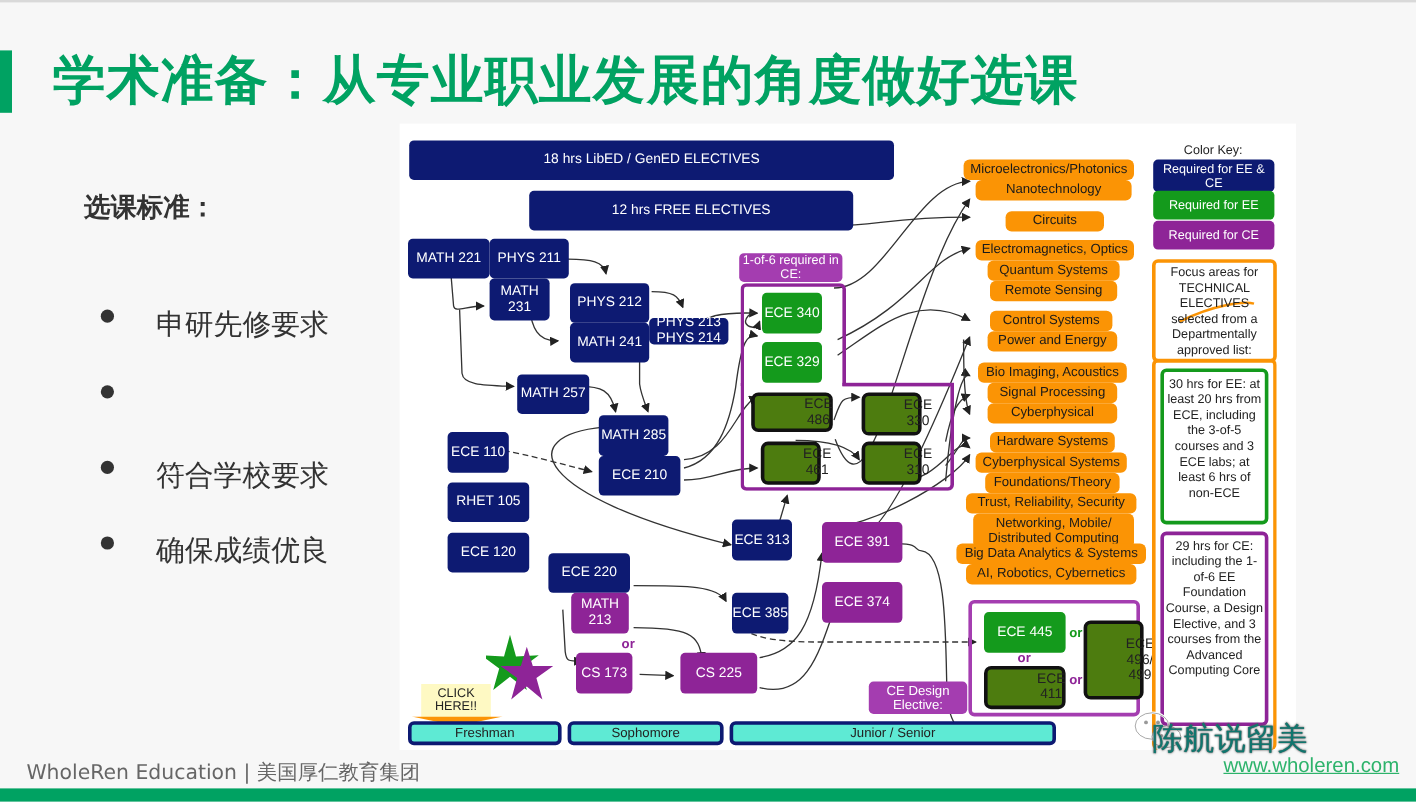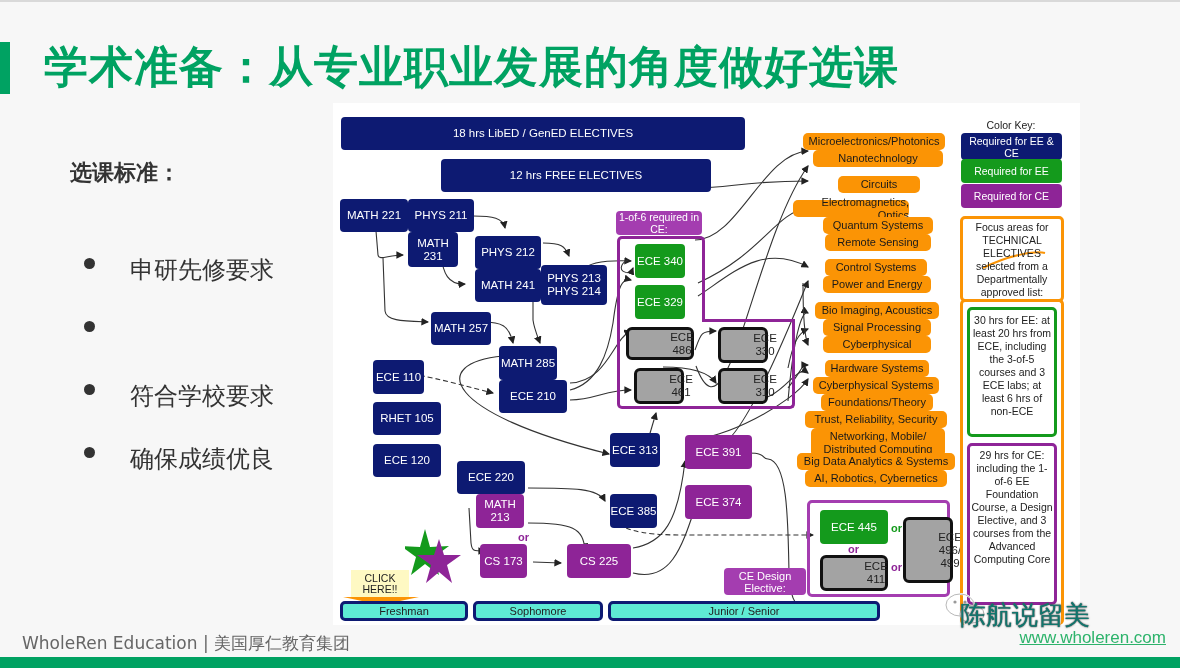--- a/index.html
+++ b/index.html
@@ -13,21 +13,21 @@
   .bullet .dot{width:11px;height:11px;border-radius:50%;background:#333;margin-right:35px;}
   .bullet .txt{font-size:24px;color:#333;font-family:Liberation Mono, monospace;margin-top:12px;}
   .footer-left{position:absolute;left:22px;top:632px;font-size:17px;color:#666;font-family:"DejaVu Sans",sans-serif;}
   .footer-url{position:absolute;right:14px;top:628px;font-size:17px;color:#2db36b;text-decoration:underline;}
   .bottom-bar{position:absolute;left:0;top:657px;width:1180px;height:11px;background:#00a262;}
   .panel{position:absolute;left:333px;top:103px;width:747px;height:522px;background:#fff;}
   .n{position:absolute;box-sizing:border-box;display:flex;align-items:center;justify-content:center;text-align:center;font-size:11.5px;line-height:13px;border-radius:4px;}
   .navy{background:#0d1a72;color:#fff;}
   .green{background:#149a1c;color:#fff;}
   .purple{background:#8e2497;color:#fff;}
-  .white{background:#a3a3a3;color:#222;border:3px solid #111;border-radius:6px;padding-left:44px;}
+  .white{background:#4d7c0f;color:#222;border:3px solid #111;border-radius:6px;padding-left:44px;}
   .orange{background:#fb9405;color:#1a1a1a;border-radius:5px;font-size:11px;}
   .ptag{background:#a43db0;color:#fff;border-radius:4px;}
   .or{position:absolute;font-size:11px;font-weight:bold;}
   .box{position:absolute;box-sizing:border-box;border-radius:5px;}
   .year{position:absolute;box-sizing:border-box;border:3px solid #0d1a72;border-radius:5px;background:#5eead4;color:#222;font-size:11px;display:flex;align-items:center;justify-content:center;}
   .keytxt{position:absolute;font-size:10.5px;line-height:13px;color:#222;text-align:center;}
   svg.arrows{position:absolute;left:0;top:0;width:747px;height:522px;pointer-events:none;}
   .watermark{position:absolute;left:960px;top:598px;font-size:26px;color:#0f766e;text-shadow:0 0 2px #555,0 0 1px #555;font-family:Liberation Serif, serif;}
   .wm-icon{position:absolute;left:944px;top:590px;width:44px;height:40px;}
 </style>
@@ -107,21 +107,21 @@
   </svg>
 
   <div class="n navy" style="left:8px;top:14px;width:404px;height:33px;">18 hrs LibED / GenED ELECTIVES</div>
   <div class="n navy" style="left:108px;top:56px;width:270px;height:33px;">12 hrs FREE ELECTIVES</div>
 
   <div class="n navy" style="left:7px;top:96px;width:68px;height:33px;">MATH 221</div>
   <div class="n navy" style="left:75px;top:96px;width:66px;height:33px;">PHYS 211</div>
   <div class="n navy" style="left:75px;top:129px;width:50px;height:35px;">MATH 231</div>
   <div class="n navy" style="left:142px;top:133px;width:66px;height:33px;">PHYS 212</div>
   <div class="n navy" style="left:142px;top:166px;width:66px;height:33px;">MATH 241</div>
-  <div class="n navy" style="left:208px;top:162px;width:66px;height:40px;flex-direction:column;">
+  <div class="n navy" style="left:208px;top:162px;width:66px;height:22px;flex-direction:column;">
       <span>PHYS 213</span>
       <span>PHYS 214</span>
     </div>
   <div class="n navy" style="left:98px;top:209px;width:60px;height:33px;">MATH 257</div>
   <div class="n navy" style="left:166px;top:243px;width:58px;height:34px;">MATH 285</div>
   <div class="n navy" style="left:40px;top:257px;width:51px;height:34px;">ECE 110</div>
   <div class="n navy" style="left:166px;top:277px;width:68px;height:33px;">ECE 210</div>
   <div class="n navy" style="left:40px;top:299px;width:68px;height:33px;">RHET 105</div>
   <div class="n navy" style="left:40px;top:341px;width:68px;height:33px;">ECE 120</div>
   <div class="n navy" style="left:124px;top:358px;width:68px;height:33px;">ECE 220</div>
@@ -163,21 +163,21 @@
       <polygon points="0,0 76,0 38,8" fill="#fb9405"></polygon>
     </svg>
 
   <div class="year" style="left:7px;top:498px;width:128px;height:20px;">Freshman</div>
   <div class="year" style="left:140px;top:498px;width:130px;height:20px;">Sophomore</div>
   <div class="year" style="left:275px;top:498px;width:272px;height:20px;">Junior / Senior</div>
 
   <div class="n orange" style="left:470px;top:30px;width:142px;height:17px;">Microelectronics/Photonics</div>
   <div class="n orange" style="left:480px;top:47px;width:130px;height:17px;">Nanotechnology</div>
   <div class="n orange" style="left:505px;top:73px;width:82px;height:17px;">Circuits</div>
-  <div class="n orange" style="left:460px;top:97px;width:116px;height:17px;text-align:right;">Electromagnetics, Optics</div>
+  <div class="n orange" style="left:480px;top:97px;width:132px;height:17px;">Electromagnetics, Optics</div>
   <div class="n orange" style="left:490px;top:114px;width:110px;height:17px;">Quantum Systems</div>
   <div class="n orange" style="left:492px;top:131px;width:106px;height:17px;">Remote Sensing</div>
   <div class="n orange" style="left:492px;top:156px;width:102px;height:17px;">Control Systems</div>
   <div class="n orange" style="left:490px;top:173px;width:108px;height:17px;">Power and Energy</div>
   <div class="n orange" style="left:482px;top:199px;width:124px;height:17px;">Bio Imaging, Acoustics</div>
   <div class="n orange" style="left:490px;top:216px;width:108px;height:17px;">Signal Processing</div>
   <div class="n orange" style="left:490px;top:233px;width:108px;height:17px;">Cyberphysical</div>
   <div class="n orange" style="left:492px;top:257px;width:104px;height:17px;">Hardware Systems</div>
   <div class="n orange" style="left:480px;top:274px;width:126px;height:17px;">Cyberphysical Systems</div>
   <div class="n orange" style="left:488px;top:291px;width:112px;height:17px;">Foundations/Theory</div>

